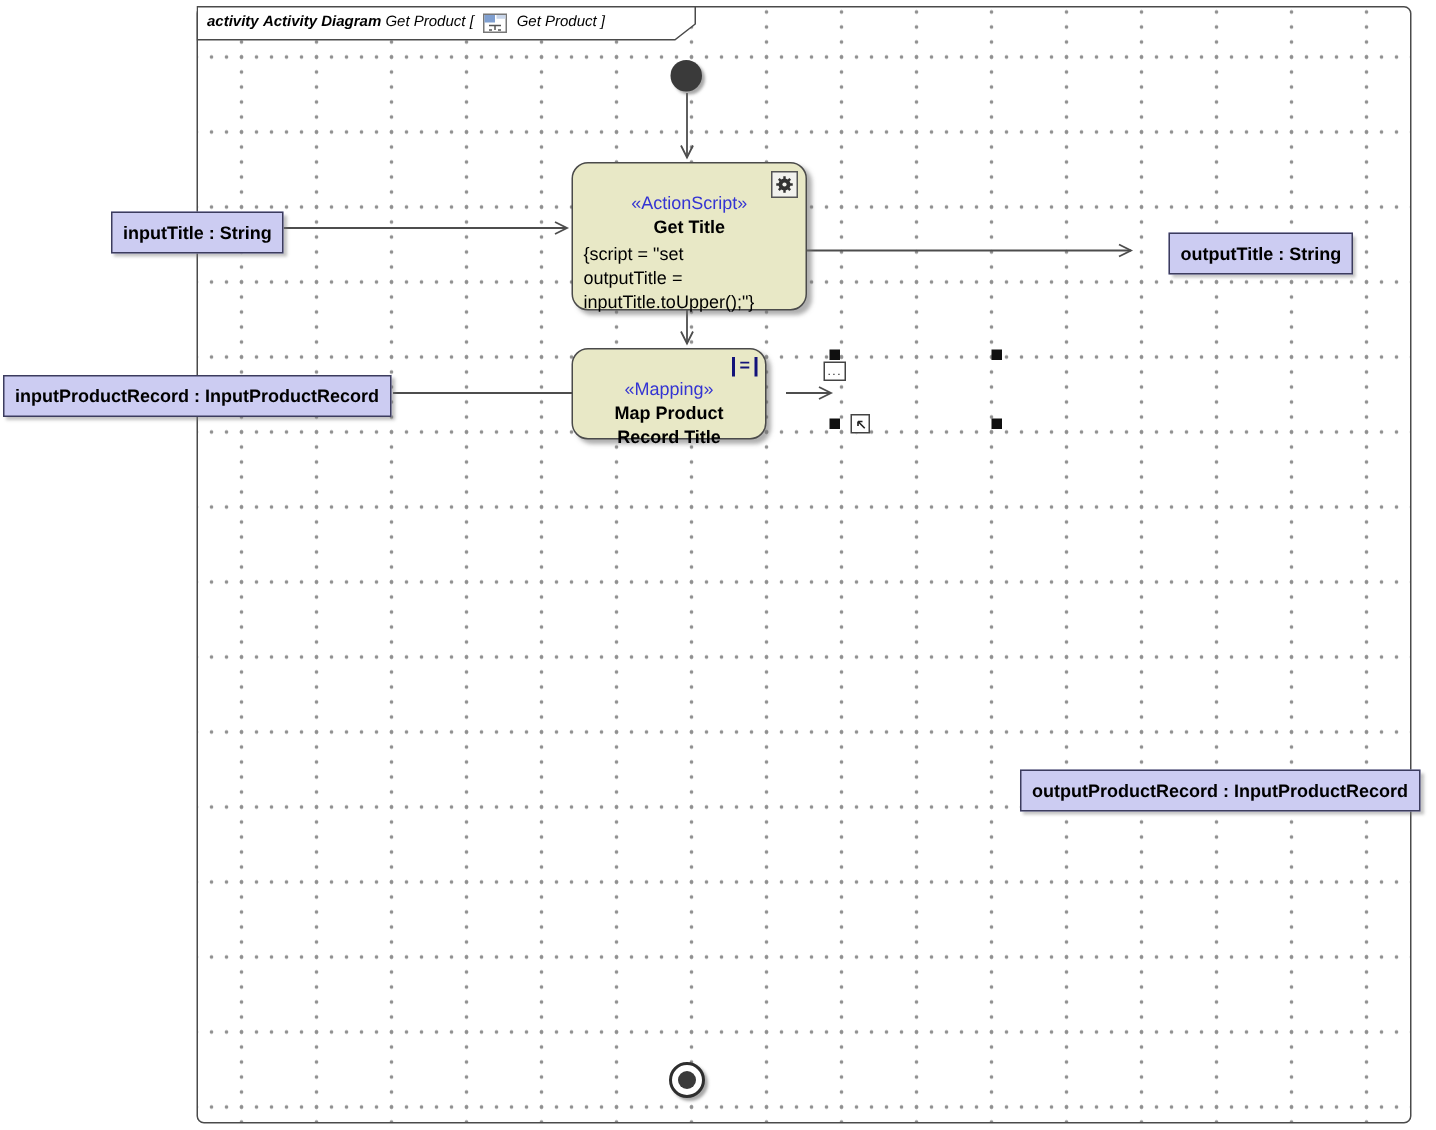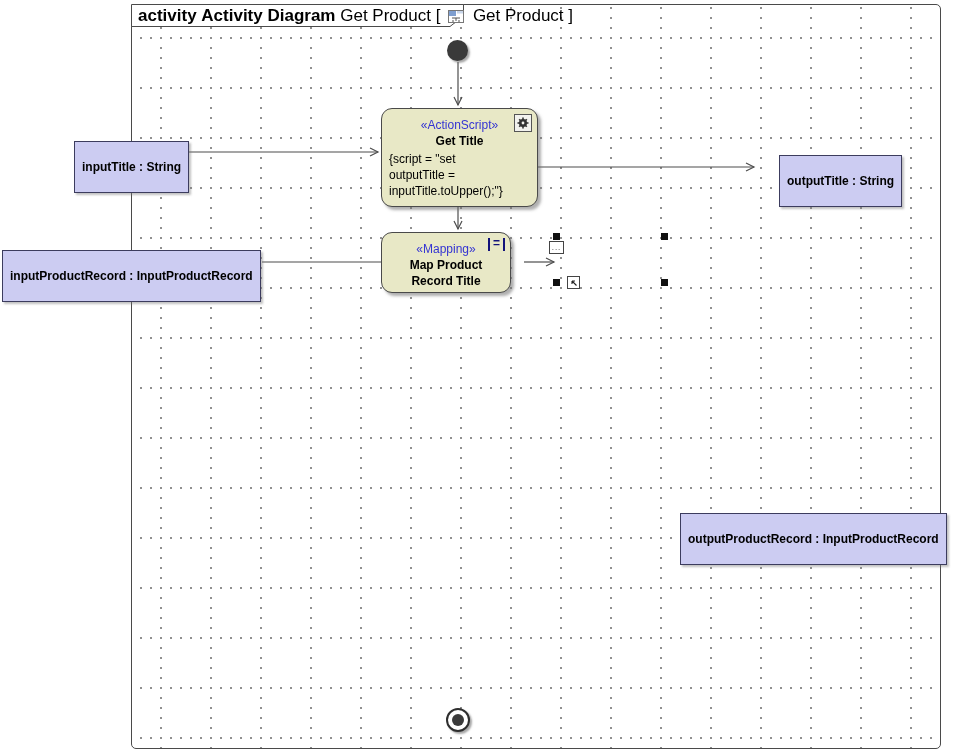--- a/index.html
+++ b/index.html
@@ -16,34 +16,34 @@
       radial-gradient(circle,#909090 0.9px,transparent 1.5px),
       radial-gradient(circle,#909090 0.9px,transparent 1.5px);
     background-size:10px 50px,50px 10px;
     background-position:4px 8px,4px 8px;
   }
   
   .frame-header{position:absolute;left:131px;top:4px;width:334px;height:24px;}
   .frame-header .pent{position:absolute;left:0;top:0;}
   .frame-header .htext{
     position:absolute;left:7px;top:0;height:22px;line-height:22px;
-    font-size:17px;white-space:nowrap;
+    font-size:10px;white-space:nowrap;font-style:italic;
   }
   .frame-header .b{font-weight:bold;}
   .frame-header .htext span{vertical-align:middle;}
   .hicon{display:inline-block;width:17px;height:15px;margin:0 3px;vertical-align:-3px;}
   
   svg.edges{position:absolute;left:0;top:0;z-index:3;}
   
   .node{
     position:absolute;z-index:4;background:#e8e8c6;border:1px solid #4a4a4a;
     border-radius:11px;box-shadow:3px 3px 3px rgba(110,110,110,.55);
     font-size:12px;text-align:center;
   }
-  .stereo{color:#3434d3;font-size:12px;margin-top:8px;line-height:16px;}
+  .stereo{color:#3434d3;font-size:12px;margin-top:18px;line-height:16px;}
   .node .nname{font-weight:bold;line-height:16px;}
   .node .nbody{text-align:left;padding:2px 7px 0 7px;line-height:16px;}
   .corner-icon{position:absolute;right:5px;top:5px;}
   
   .gearbox{width:16px;height:16px;border:1px solid #555;background:#f2f2ee;
     display:flex;align-items:center;justify-content:center;}
   
   .mapicon{
     width:13px;height:13px;border-left:2px solid #13137a;border-right:2px solid #13137a;
     color:#13137a;font-weight:bold;font-size:12px;line-height:11px;text-align:center;
@@ -63,21 +63,21 @@
   .handle{position:absolute;width:7px;height:7px;background:#101010;z-index:6;}
   .mini-btn{
     position:absolute;background:#ffffff;border:1px solid #444;z-index:6;
     display:flex;align-items:center;justify-content:center;
   }
   .dots-btn{left:549px;top:241px;width:13px;height:11px;font-size:8px;line-height:6px;letter-spacing:1px;color:#222;}
   .arrow-btn{left:567px;top:276px;width:11px;height:11px;}
   
   .obj-label{
     position:absolute;z-index:5;background:#ccccf2;border:1px solid #3c3c5e;
-    font-size:12px;font-weight:bold;padding:18px 7px;white-space:nowrap;
+    font-size:12px;font-weight:bold;padding:6px 7px;white-space:nowrap;
     box-shadow:2px 2px 2px rgba(120,120,120,.45);
   }
   
   .initial{
     position:absolute;left:447px;top:40px;width:21px;height:21px;z-index:4;
     background:#3a3a3a;border-radius:50%;box-shadow:2px 2px 2px rgba(110,110,110,.6);
   }
   .final{
     position:absolute;left:446px;top:708px;width:20px;height:20px;z-index:4;
     background:#ffffff;border:2px solid #2e2e2e;border-radius:50%;

